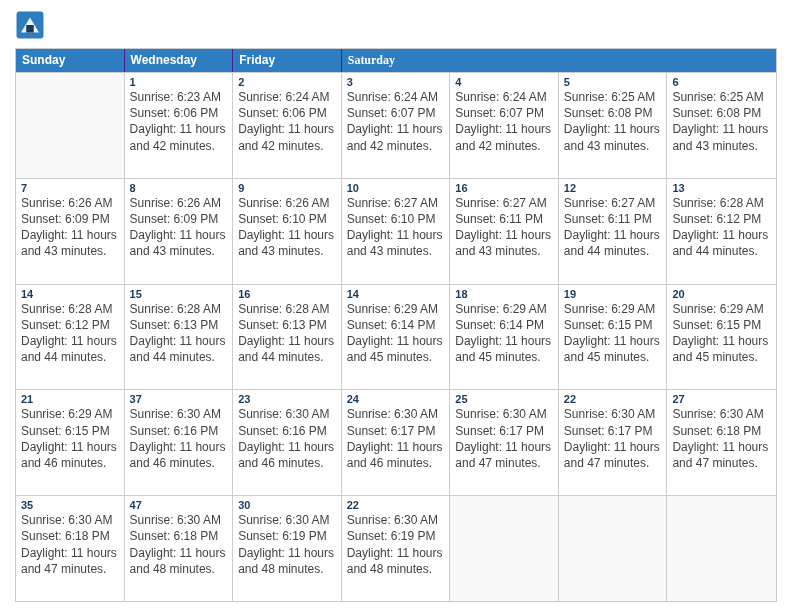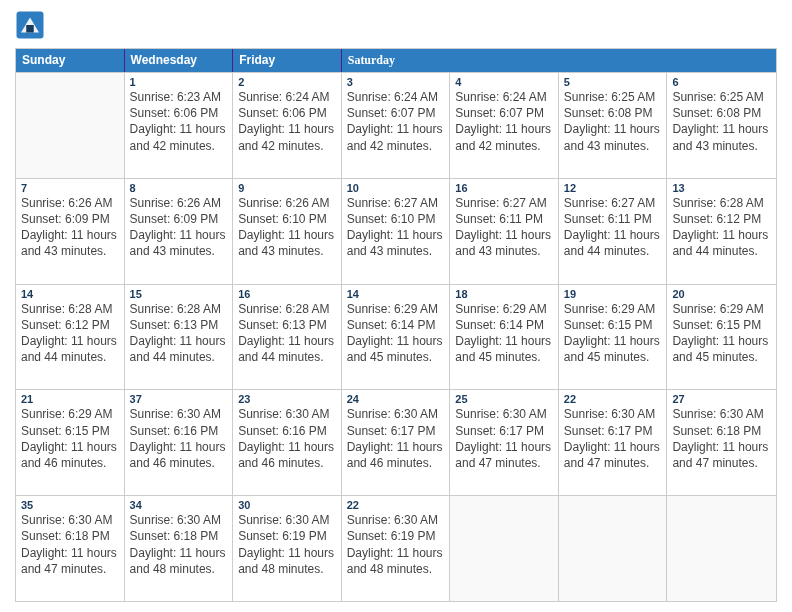--- a/index.html
+++ b/index.html
@@ -248,21 +248,21 @@
             <div class="day-num">27</div>
             <div class="day-info">Sunrise: 6:30 AM<br>Sunset: 6:18 PM<br>Daylight: 11 hours and 47 minutes.</div>
           </div>
         </div>
         <div class="cal-row">
           <div class="cal-cell">
             <div class="day-num">35</div>
             <div class="day-info">Sunrise: 6:30 AM<br>Sunset: 6:18 PM<br>Daylight: 11 hours and 47 minutes.</div>
           </div>
           <div class="cal-cell">
-            <div class="day-num">34</div>
+            <div class="day-num">47</div>
             <div class="day-info">Sunrise: 6:30 AM<br>Sunset: 6:18 PM<br>Daylight: 11 hours and 48 minutes.</div>
           </div>
           <div class="cal-cell">
             <div class="day-num">30</div>
             <div class="day-info">Sunrise: 6:30 AM<br>Sunset: 6:19 PM<br>Daylight: 11 hours and 48 minutes.</div>
           </div>
           <div class="cal-cell">
             <div class="day-num">22</div>
             <div class="day-info">Sunrise: 6:30 AM<br>Sunset: 6:19 PM<br>Daylight: 11 hours and 48 minutes.</div>
           </div>

